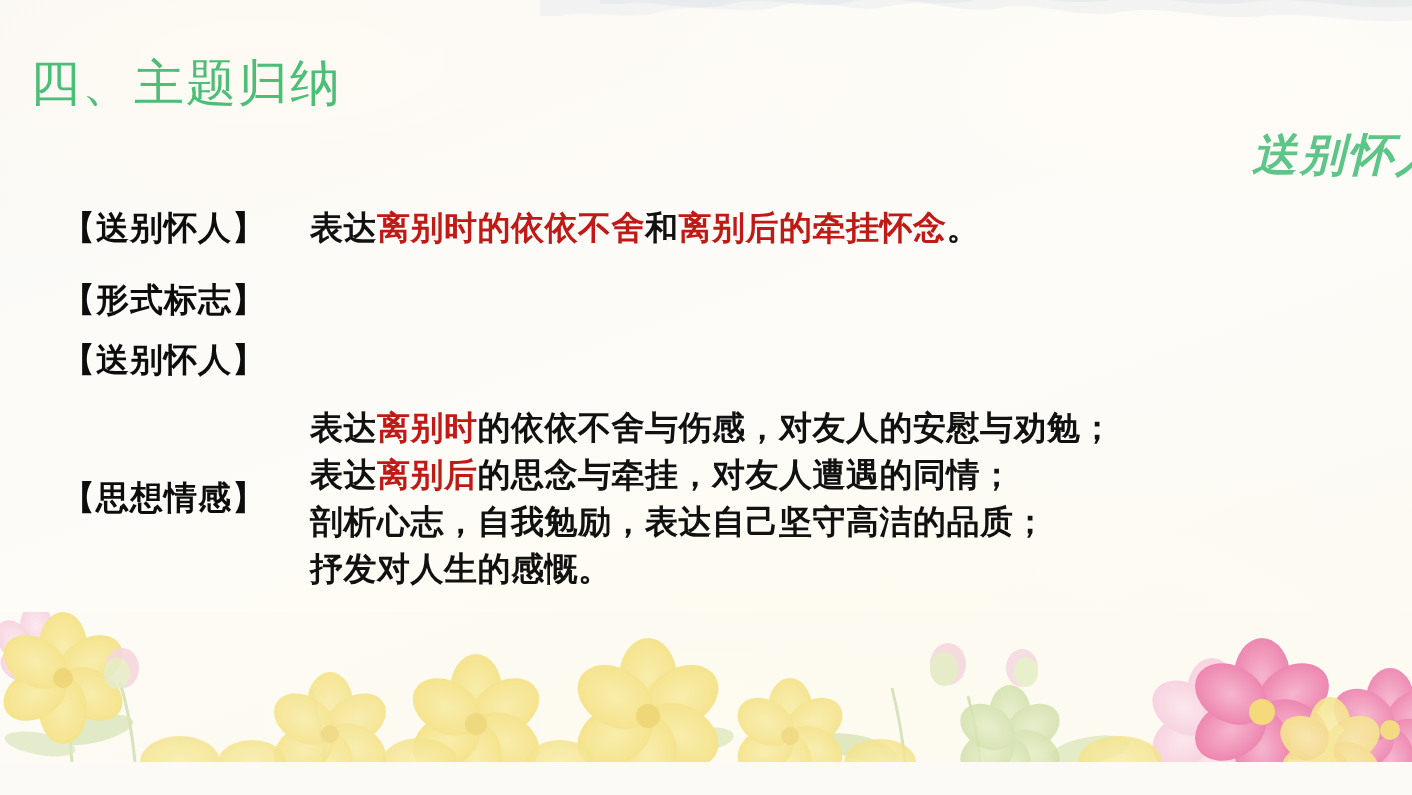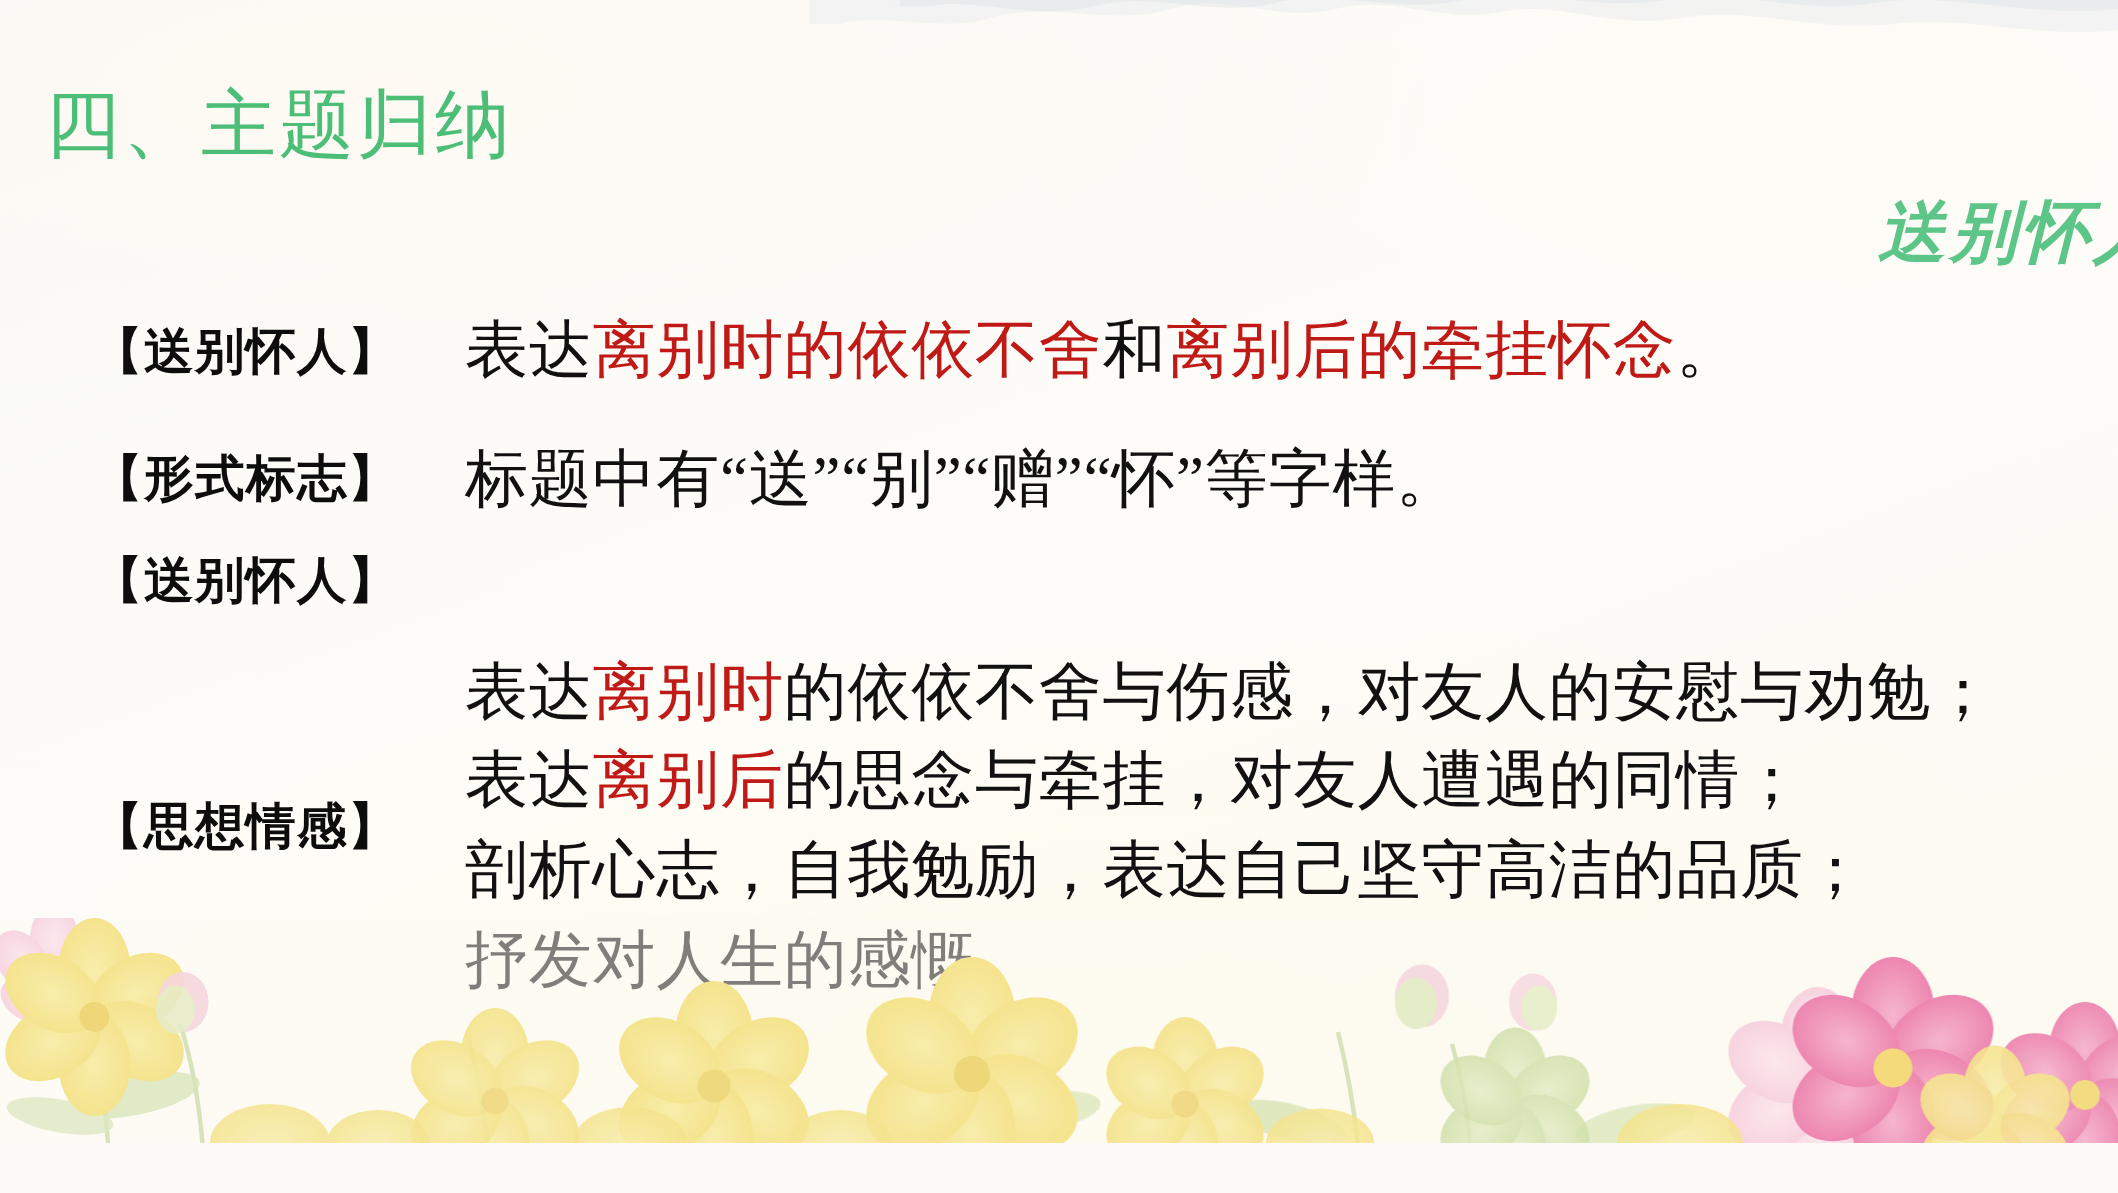--- a/index.html
+++ b/index.html
@@ -85,22 +85,22 @@
     font-weight: bold;
     font-size: 33px;
     line-height: 1.35;
     color: #0d0d0d;
     letter-spacing: 1px;
     white-space: nowrap;
   }
   .row-body {
     flex: 1 1 auto;
     font-family: "Liberation Serif", "DejaVu Serif", serif;
-    font-weight: normal;
-    font-size: 42px;
+    font-weight: bold;
+    font-size: 33px;
     line-height: 1.42;
     color: #111111;
     letter-spacing: 0.5px;
   }
   .row-body .line { display: block; white-space: nowrap; }
   .hl { color: #c01a17; }
 
   
   .row-main    { margin-bottom: 26px; }
   .row-form    { }
@@ -138,23 +138,20 @@
 
     <div class="row row-main">
       <div class="row-label">【送别怀人】</div>
       <div class="row-body">
         <span class="line"><span>表达</span><span class="hl">离别时的依依不舍</span><span>和</span><span class="hl">离别后的牵挂怀念</span><span>。</span></span>
       </div>
     </div>
 
     <div class="row row-form">
       <div class="row-label">【形式标志】</div>
-      <div class="row-body">
-        <span class="line">标题中有“送”“别”“赠”“怀”等字样。</span>
-      </div>
     </div>
 
     <div class="row row-imagery row-content">
       <div class="row-label" style="align-self:center">【送别怀人】</div>
       <div class="row-body">
       </div>
     </div>
 
     <div class="row row-feeling row-content">
       <div class="row-label" style="align-self:center">【思想情感】</div>

